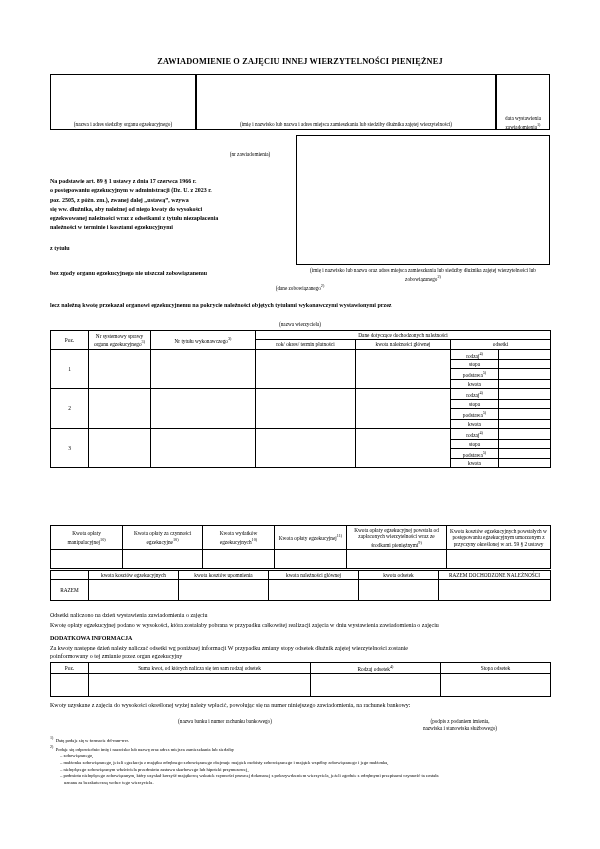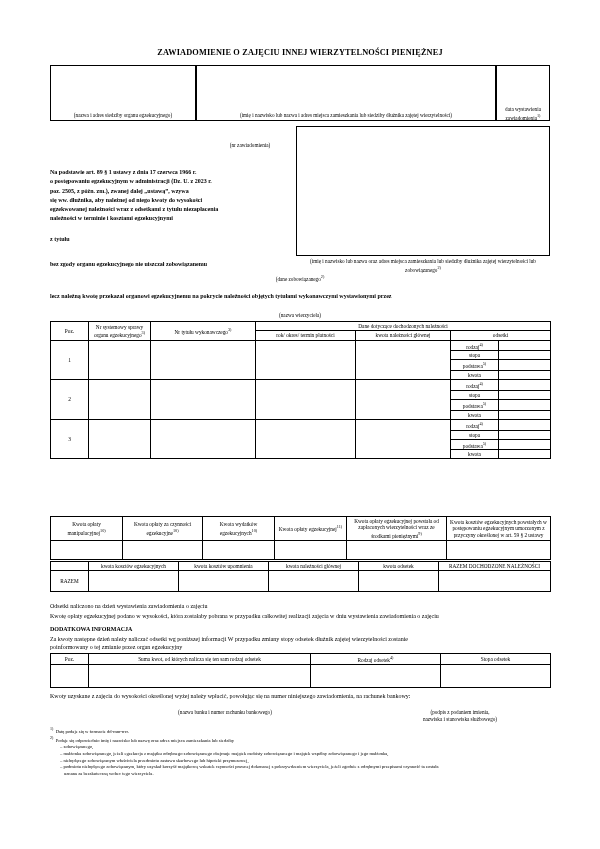--- a/index.html
+++ b/index.html
@@ -11,21 +11,21 @@
     width: 600px;
     height: 849px;
     font-family: "Liberation Serif", serif;
     color: #000000;
     font-size: 6.2px;
     position: relative;
     overflow: hidden;
   }
   .page {
     position: absolute;
-    left: 0; top: 8px;
+    left: 0; top: 17px;
     width: 600px;
     height: 656px;
   }
   .title {
     position: absolute;
     left: 0; top: 40px;
     width: 600px;
     text-align: center;
     font-weight: bold;
     font-size: 8.3px;

